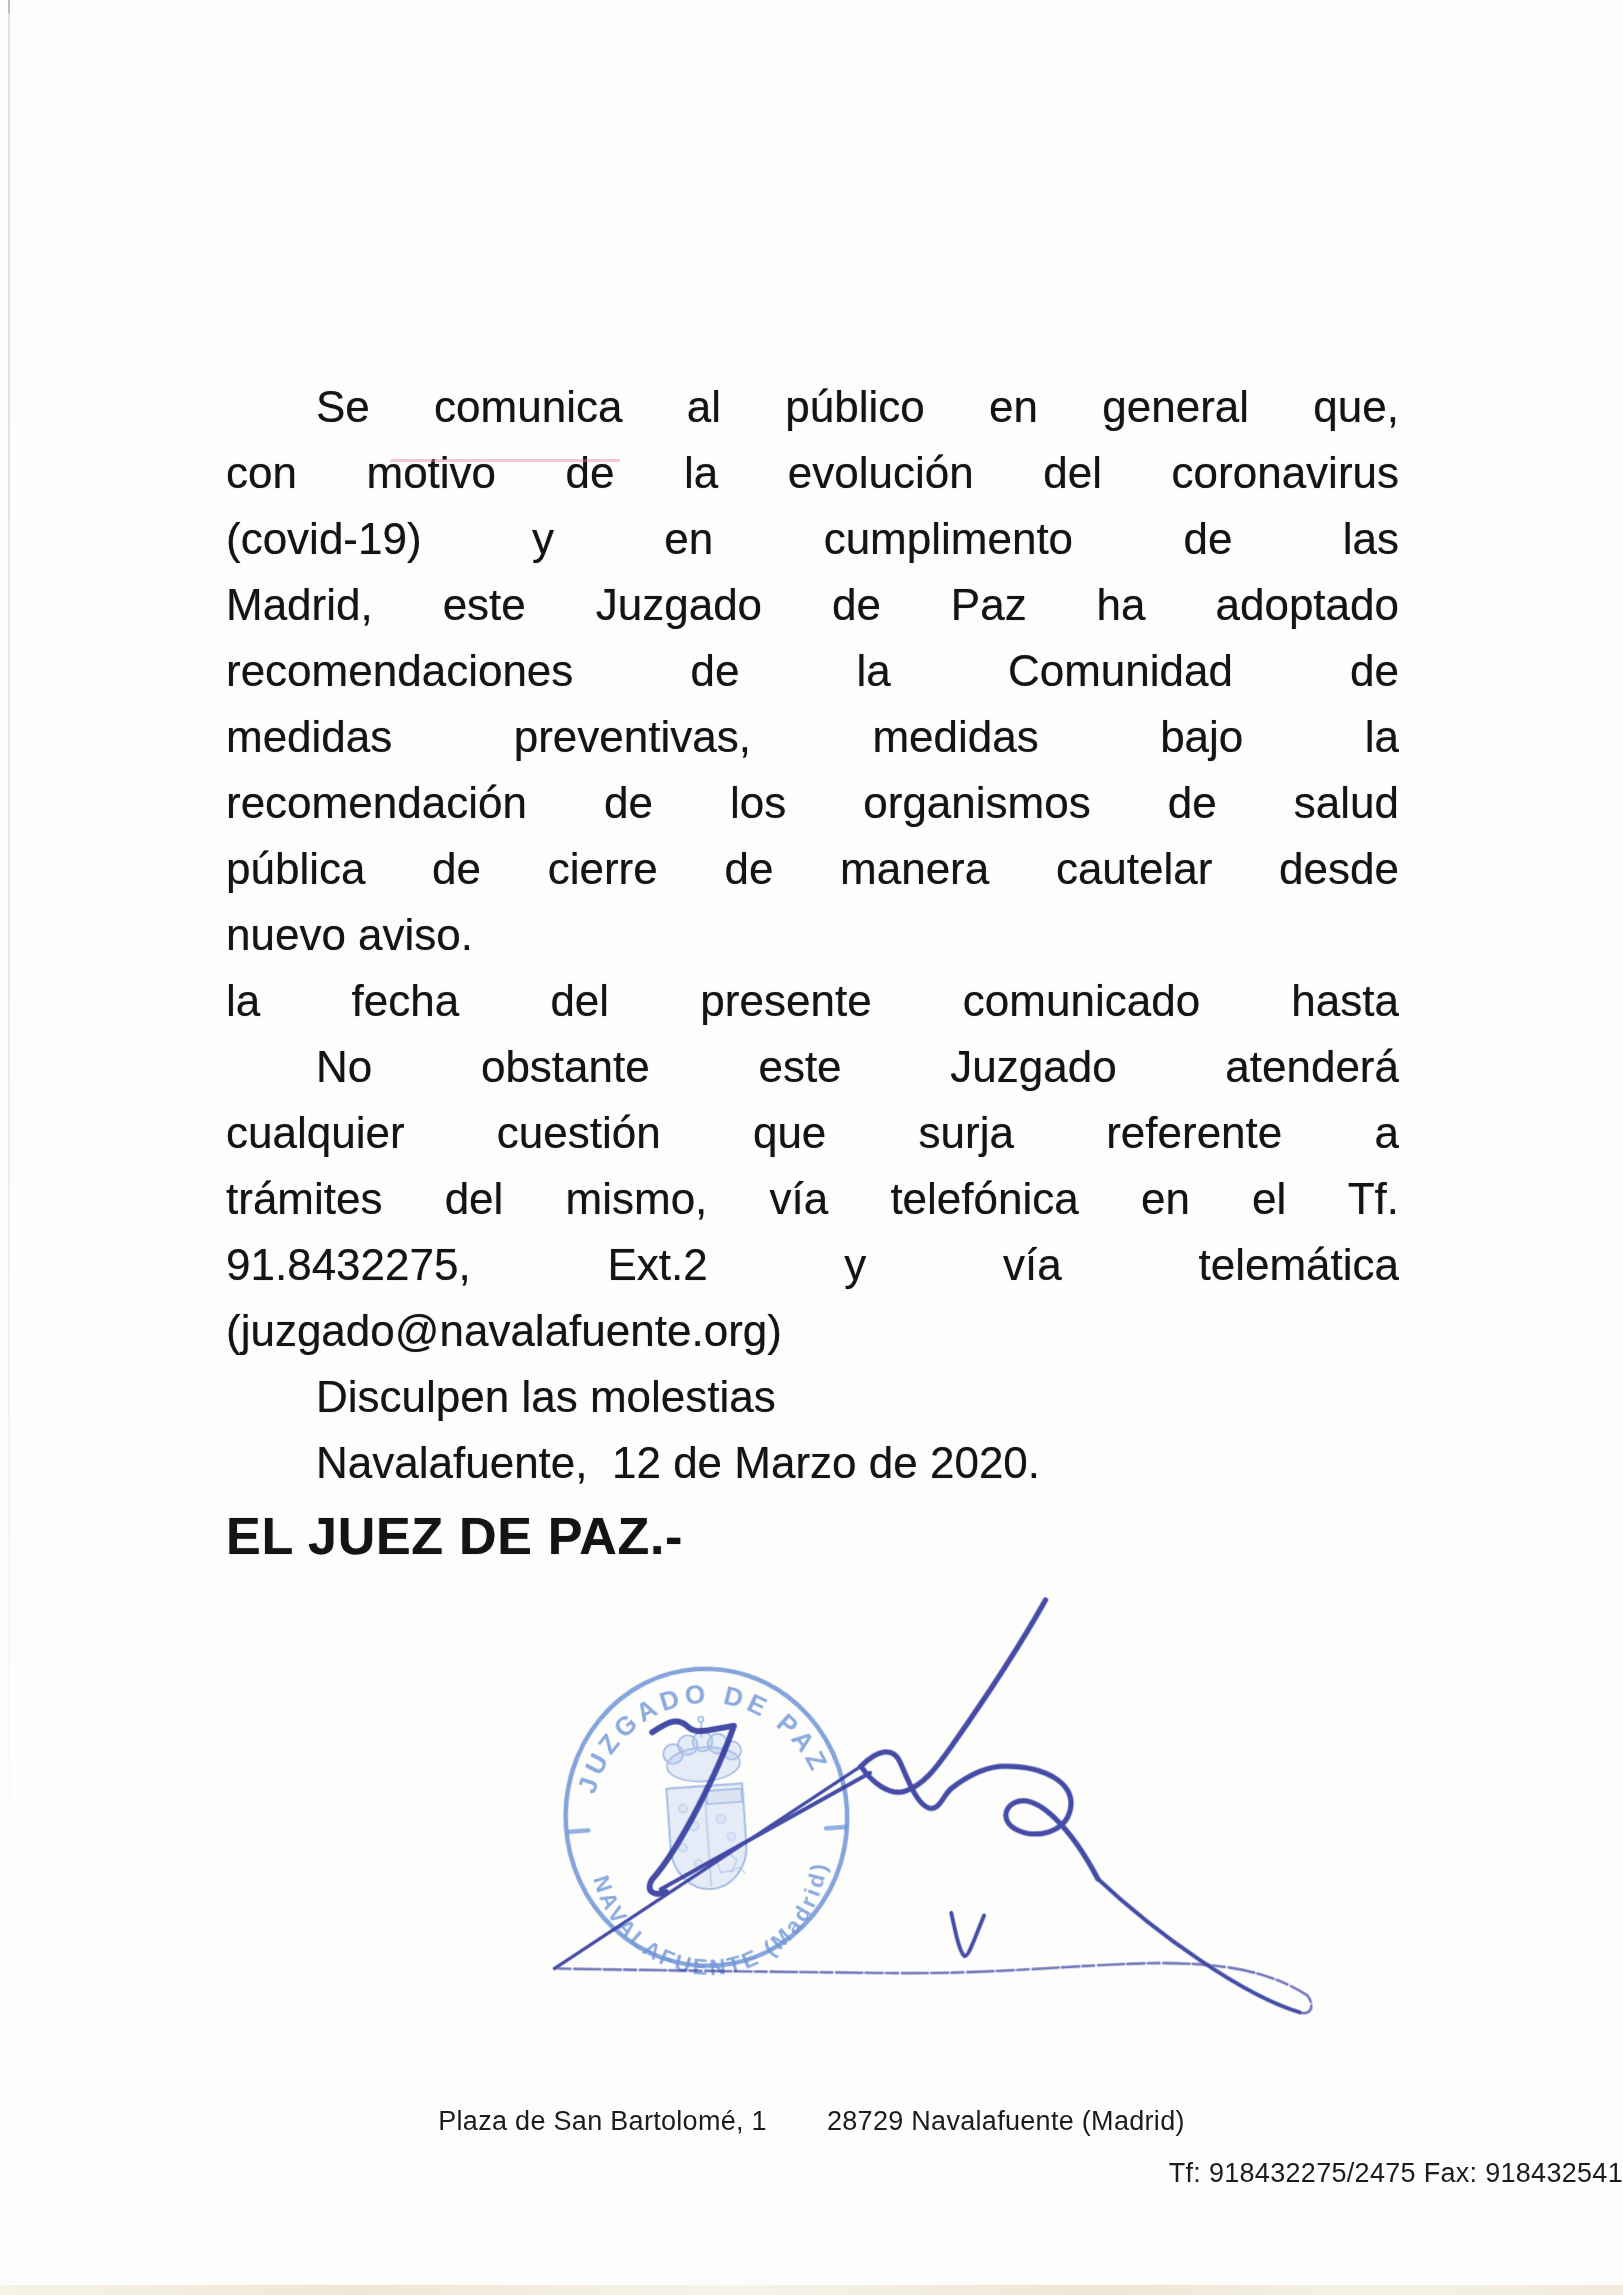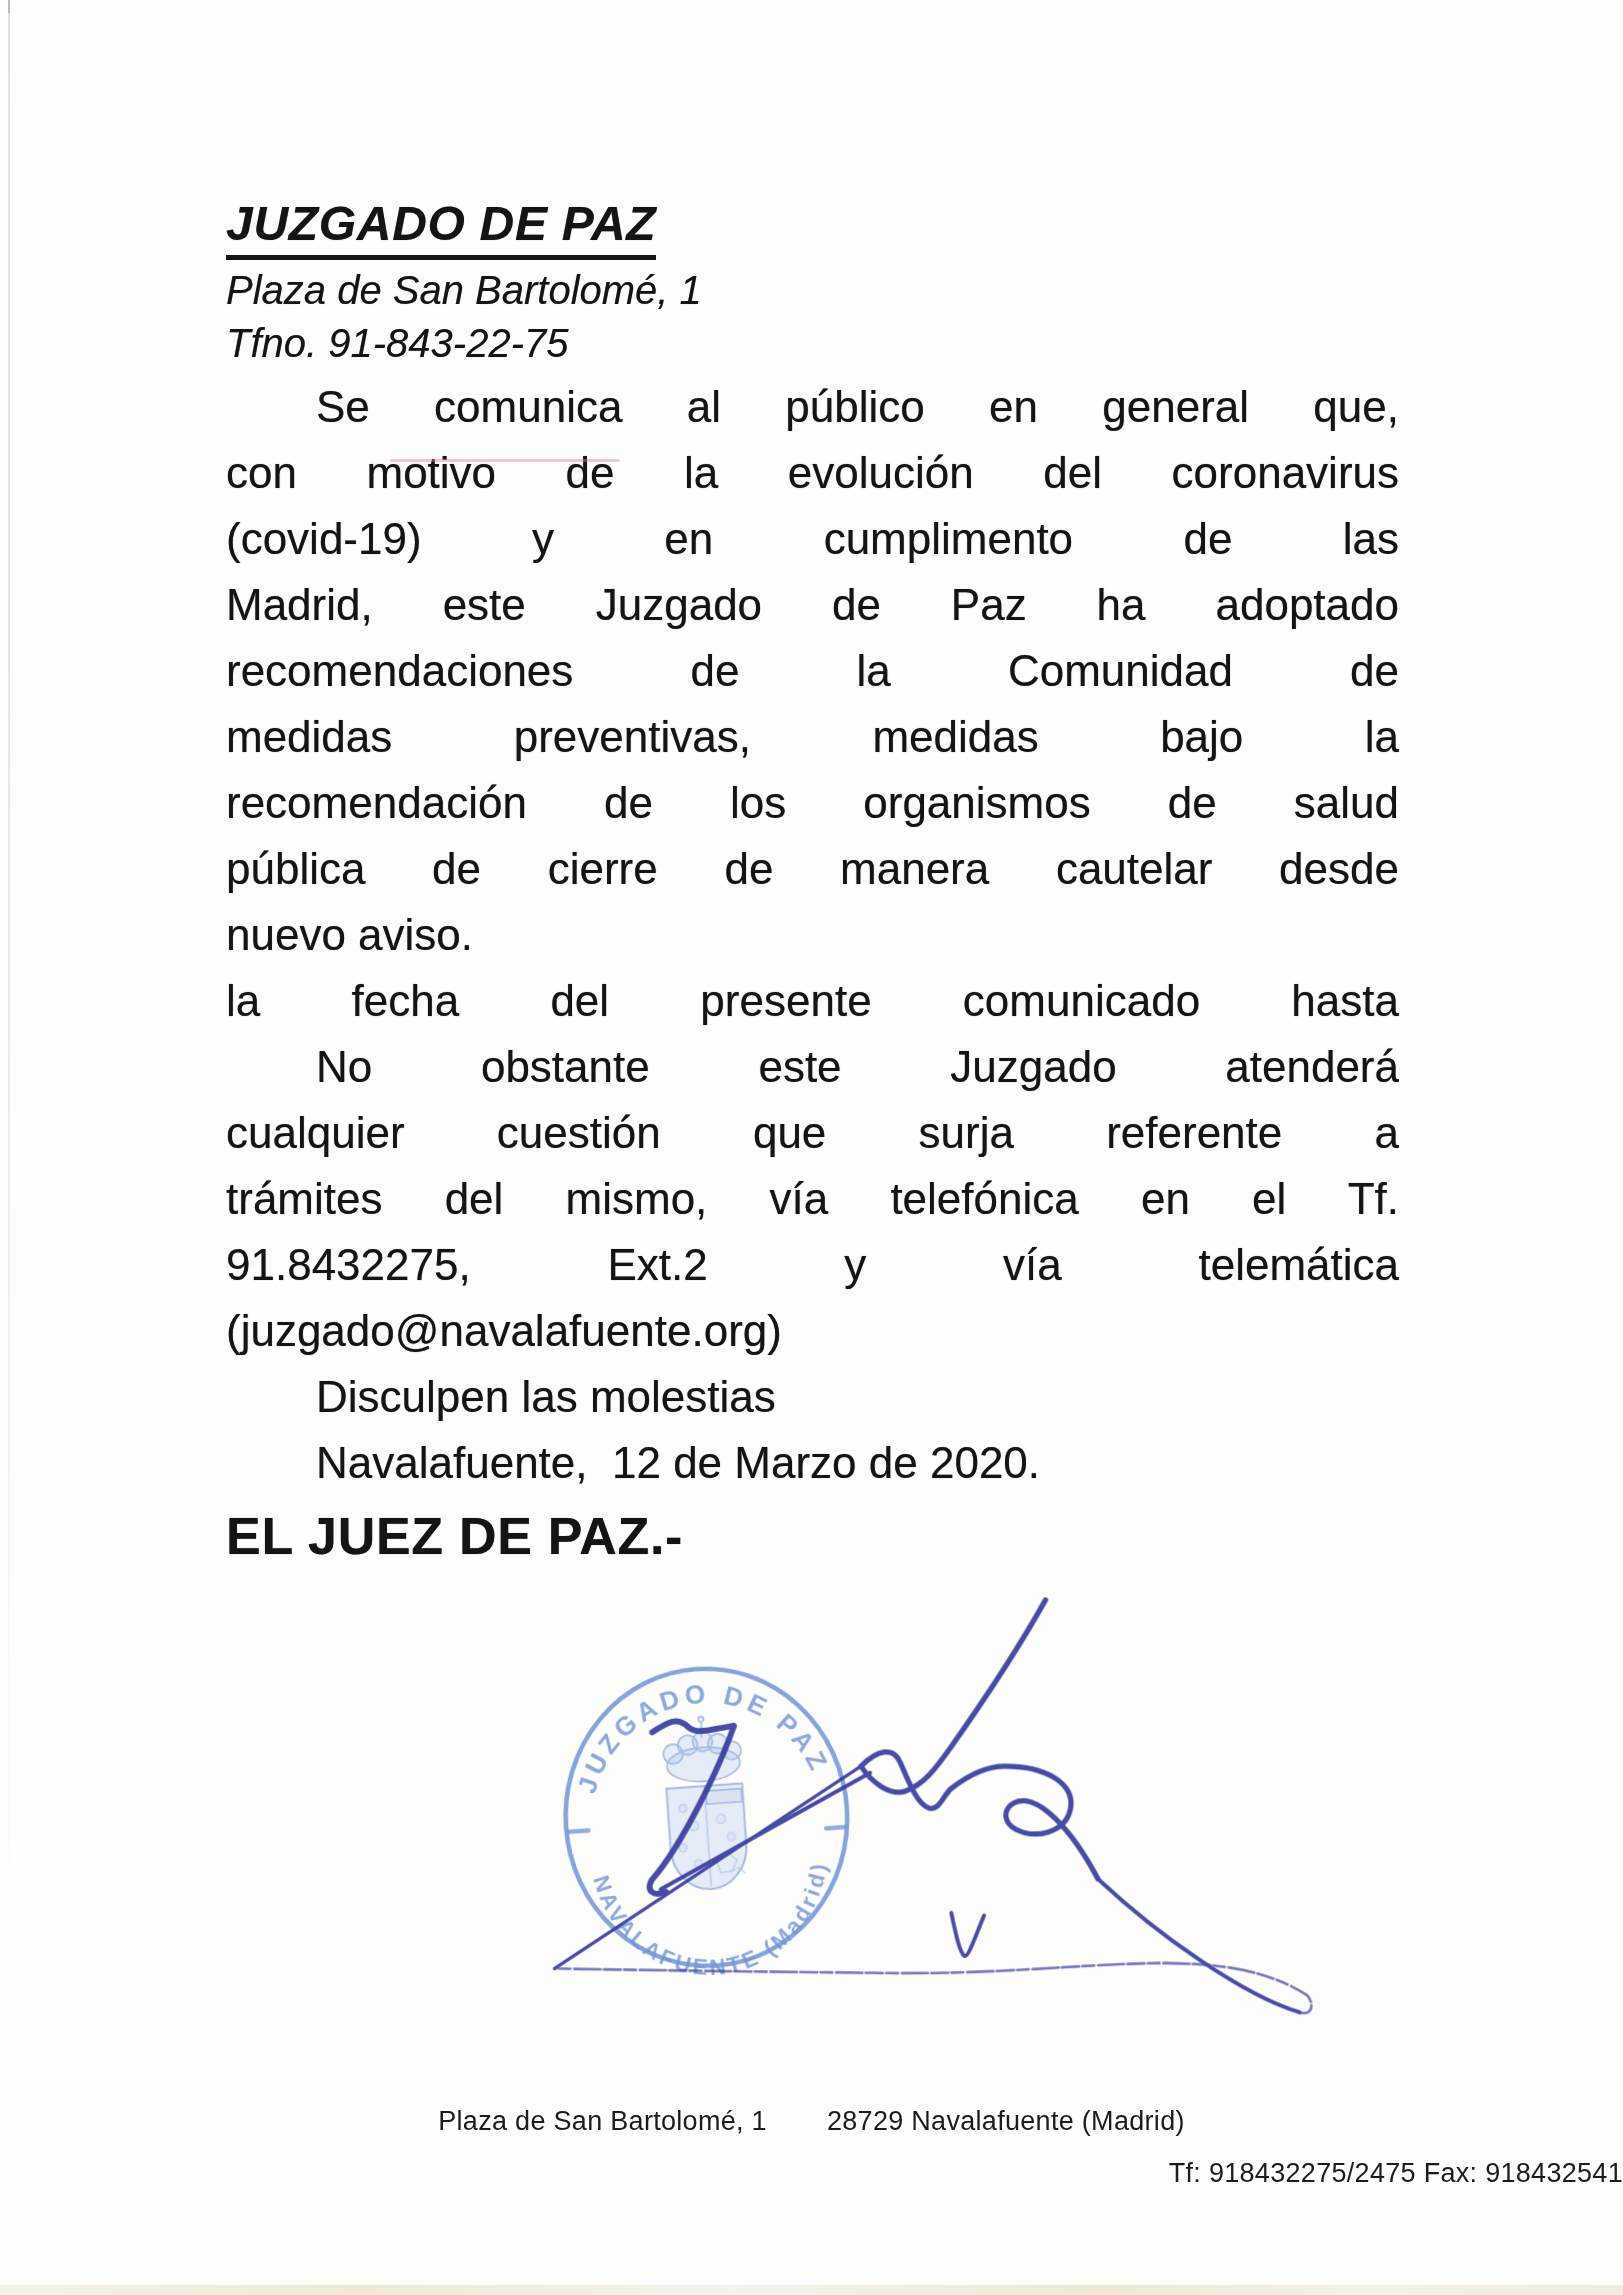--- a/index.html
+++ b/index.html
@@ -68,25 +68,20 @@
   .f-line1 .gap{display:inline-block;width:60px;}
   .f-line2{font-size:27px;letter-spacing:0.3px;margin-top:21px;text-align:right;}
 </style>
 </head>
 <body>
 
 <div class="page">
 
   <div class="scan-left-line"></div>
 
-  <header class="letterhead">
-    <div class="lh-title">JUZGADO DE PAZ</div>
-    <div class="lh-line">Plaza de San Bartolomé, 1</div>
-    <div class="lh-line">Tfno. 91-843-22-75</div>
-  </header>
 
   <main class="body-text">
     <div class="l j ind">Se comunica al público en general que,</div>
     <div class="l j">con motivo de la evolución del coronavirus</div>
     <div class="l j">(covid-19) y en cumplimento de las</div>
     <div class="l j">Madrid, este Juzgado de Paz ha adoptado</div>
     <div class="l j">recomendaciones de la Comunidad de</div>
     <div class="l j">medidas preventivas, medidas bajo la</div>
     <div class="l j">recomendación de los organismos de salud</div>
     <div class="l j">pública de cierre de manera cautelar desde</div>

